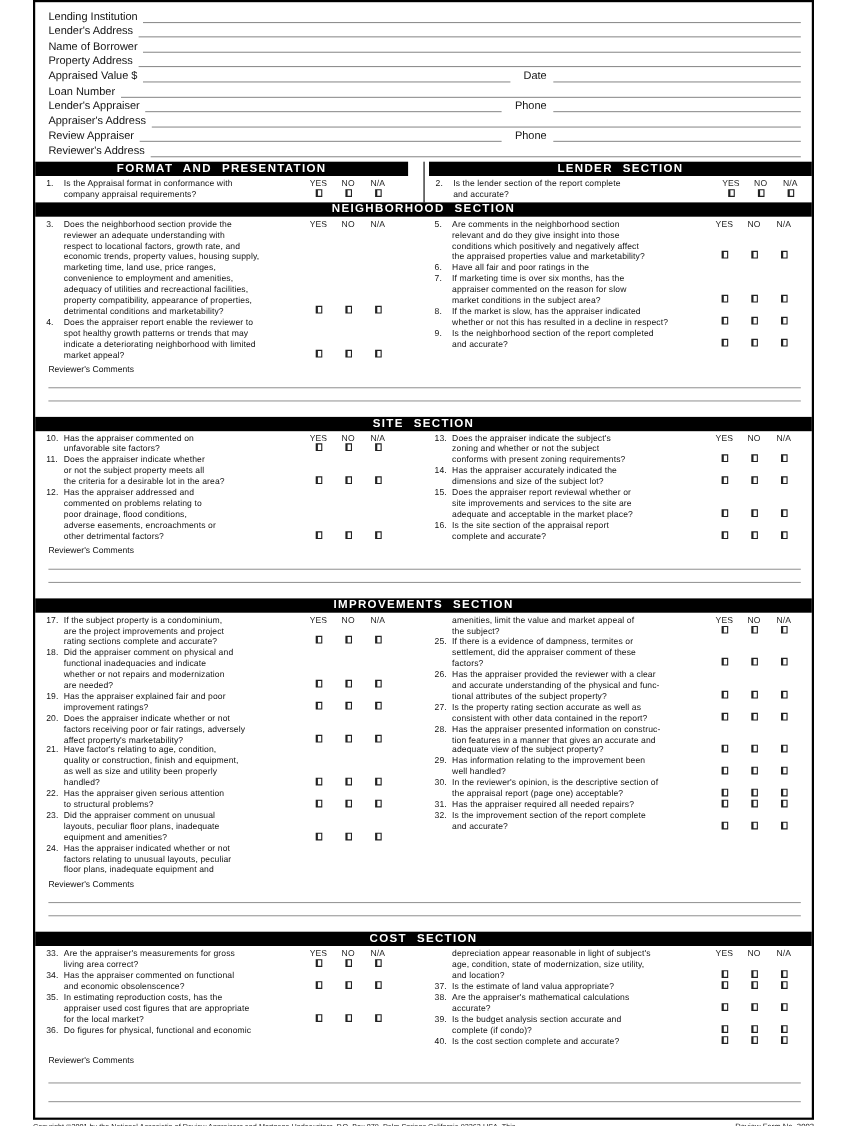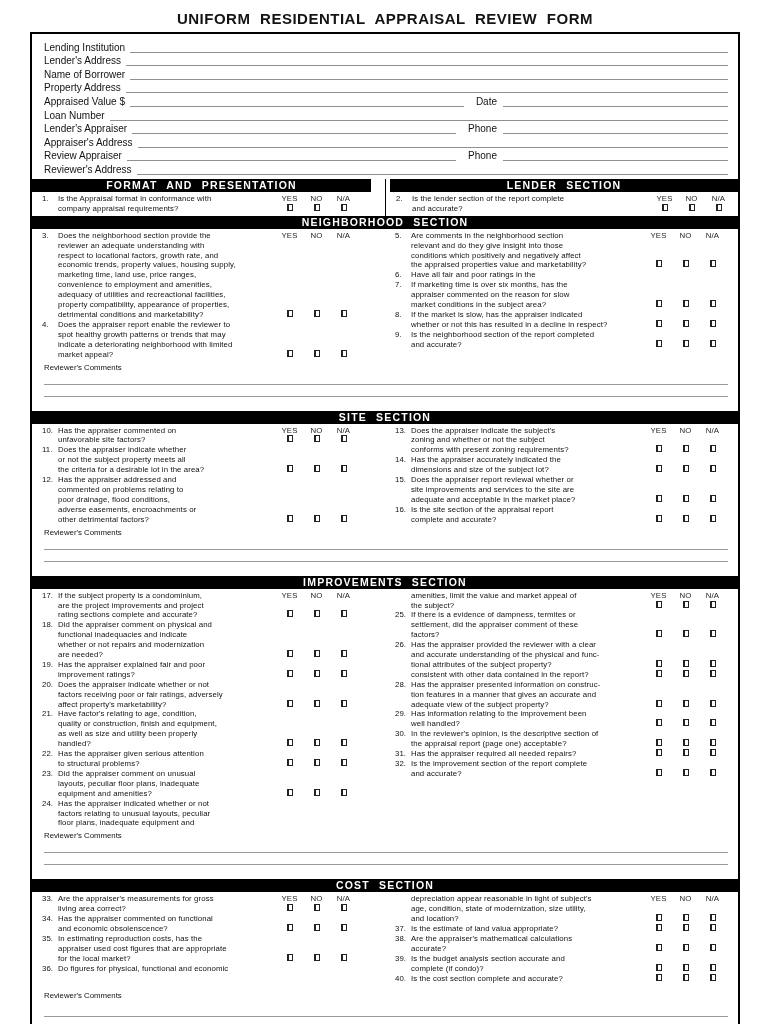--- a/index.html
+++ b/index.html
@@ -49,21 +49,20 @@
   .section.last .comment-line{height:16px}
   
   .footer{margin:3px 30px 0;display:flex;justify-content:space-between;
           font-size:6.6px;line-height:8.6px;color:#222}
   .footer-formno{font-size:7px;white-space:nowrap;padding-left:10px}
 </style>
 </head>
 <body>
 
 <div class="page">
-  <div class="title">UNIFORM RESIDENTIAL APPRAISAL REVIEW FORM</div>
 
   <div class="form-box">
     <div class="top-fields" id="top-fields">
         <div class="field-row">
           <span class="field-label">Lending Institution</span>
           <span class="field-line grow"></span>
         </div>
         <div class="field-row">
           <span class="field-label">Lender's Address</span>
           <span class="field-line grow"></span>
@@ -769,20 +768,27 @@
                 </div>
                 <div class="q-line">
                   <span class="q-num"></span>
                   <span class="q-text">tional attributes of the subject property?</span>
                   <span class="slot"><span class="cb"></span></span>
                   <span class="slot"><span class="cb"></span></span>
                   <span class="slot"><span class="cb"></span></span>
                 </div>
               </div>
               <div class="question">
+                <div class="q-line">
+                  <span class="q-num">27.</span>
+                  <span class="q-text">Is the property rating section accurate as well as</span>
+                  <span class="slot"></span>
+                  <span class="slot"></span>
+                  <span class="slot"></span>
+                </div>
                 <div class="q-line">
                   <span class="q-num"></span>
                   <span class="q-text">consistent with other data contained in the report?</span>
                   <span class="slot"><span class="cb"></span></span>
                   <span class="slot"><span class="cb"></span></span>
                   <span class="slot"><span class="cb"></span></span>
                 </div>
               </div>
               <div class="question">
                 <div class="q-line">

